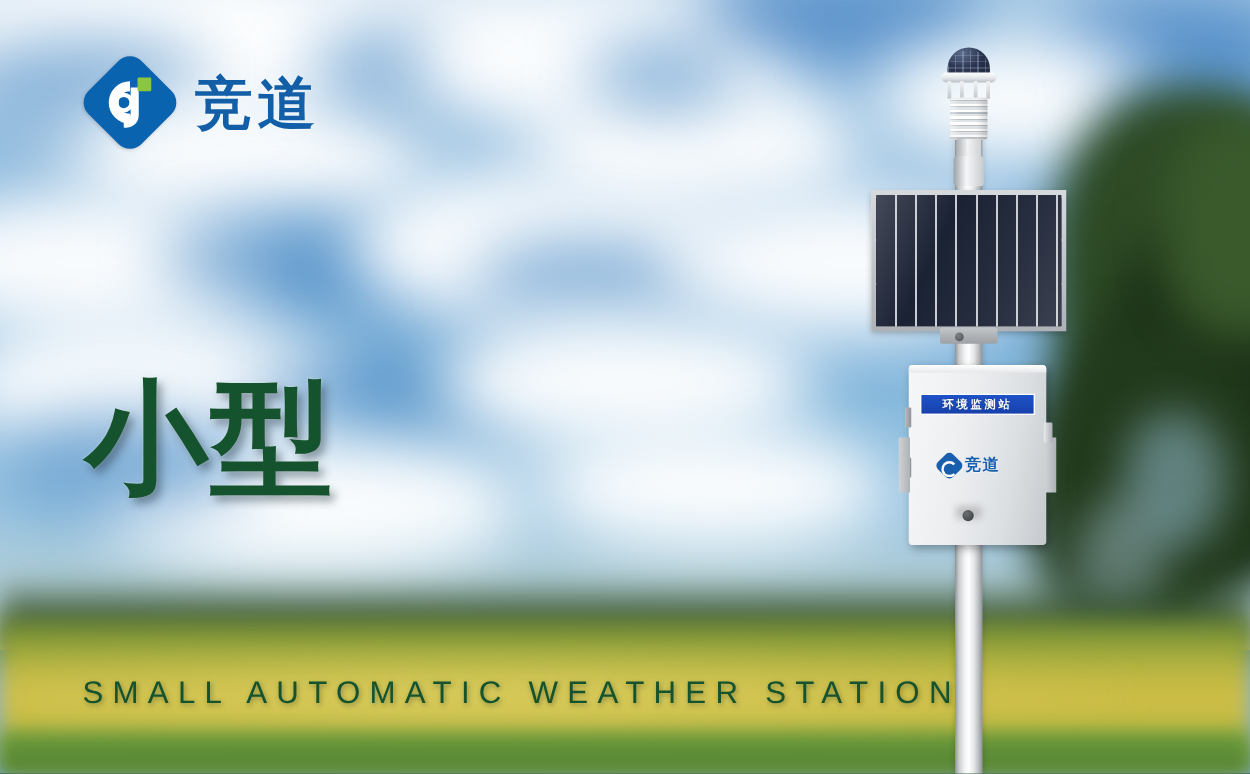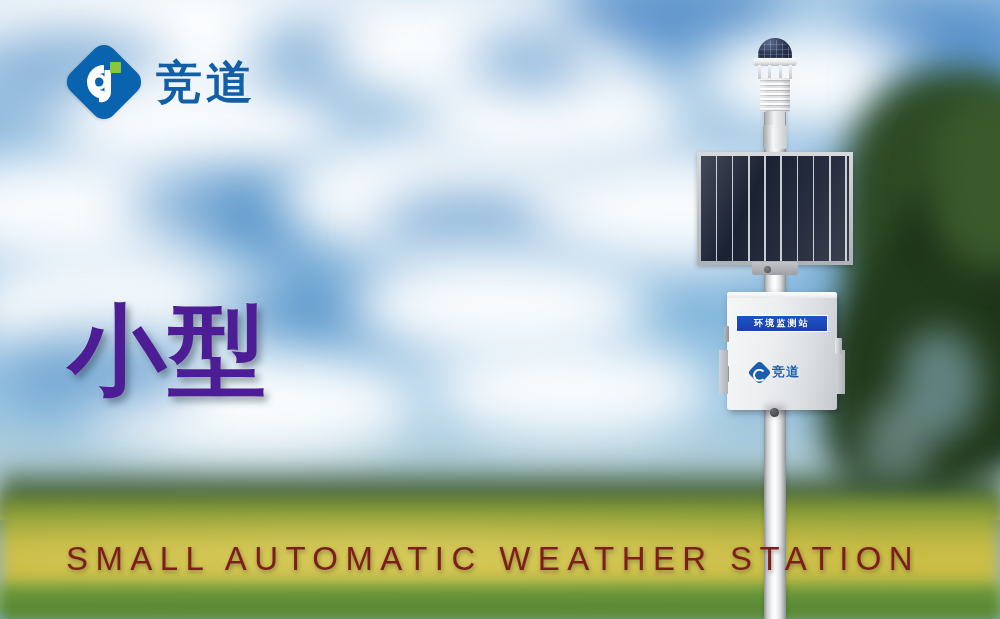--- a/index.html
+++ b/index.html
@@ -113,21 +113,21 @@
     position:absolute;left:752px;top:262px;width:46px;height:13px;
     background:linear-gradient(180deg,#c2c6c9,#9da1a5);border-radius:2px;
   }
   .panelbolt{
     position:absolute;left:764px;top:266px;width:7px;height:7px;border-radius:50%;
     background:radial-gradient(circle at 35% 30%,#7d8286,#4c5053);
   }
 
   
   .box{
-    position:absolute;left:727px;top:292px;width:110px;height:118px;
+    position:absolute;left:727px;top:292px;width:110px;height:144px;
     background:linear-gradient(100deg,#f6f7f8 0%,#eceef0 40%,#dcdfe2 72%,#c5c9cd 100%);
     border-radius:3px;
     box-shadow:2px 3px 7px rgba(0,0,0,.3);
     font-family:Liberation Mono, monospace;
   }
   .boxtopedge{
     position:absolute;left:0;top:0;width:100%;height:6px;
     background:linear-gradient(180deg,#ffffff,#e6e8ea);border-radius:3px 3px 0 0;
   }
   .boxbanner{
@@ -185,28 +185,28 @@
   }
   .mark .inner{position:absolute;left:0;top:0;width:76px;height:76px;}
   .brandtext{
     color:#125fa8;font-size:46px;font-weight:bold;letter-spacing:4px;
     line-height:1;text-shadow:0 1px 2px rgba(255,255,255,.45);
   }
 
   
   .headline{position:absolute;left:68px;top:296px;width:620px;}
   .hl-line{
-    color:#4c1d95;font-weight:bold;font-size:98px;line-height:1.12;
+    color:#14532d;font-weight:bold;font-size:98px;line-height:1.12;
     letter-spacing:2px;
     text-shadow:4px 5px 7px rgba(30,50,60,.42), 0 0 2px rgba(255,255,255,.5);
     white-space:nowrap;
   }
   .subtitle{
     position:absolute;left:66px;top:540px;
-    color:#7f1d1d;font-size:33px;letter-spacing:7.4px;font-weight:normal;
+    color:#14532d;font-size:25px;letter-spacing:7.4px;font-weight:normal;
     text-shadow:1px 2px 4px rgba(50,60,30,.45);
     white-space:nowrap;
   }
 </style>
 </head>
 <body>
 
 <div id="banner">
 
   <div class="sky">

